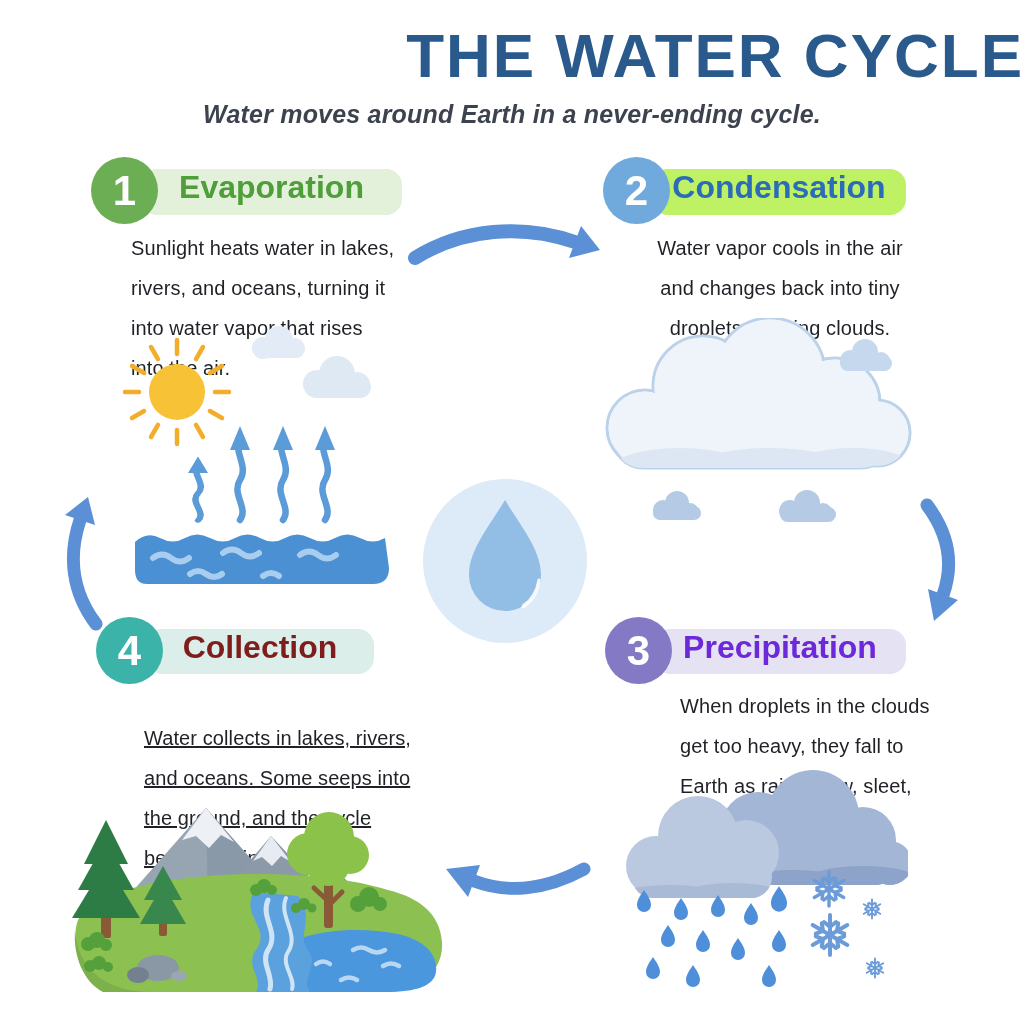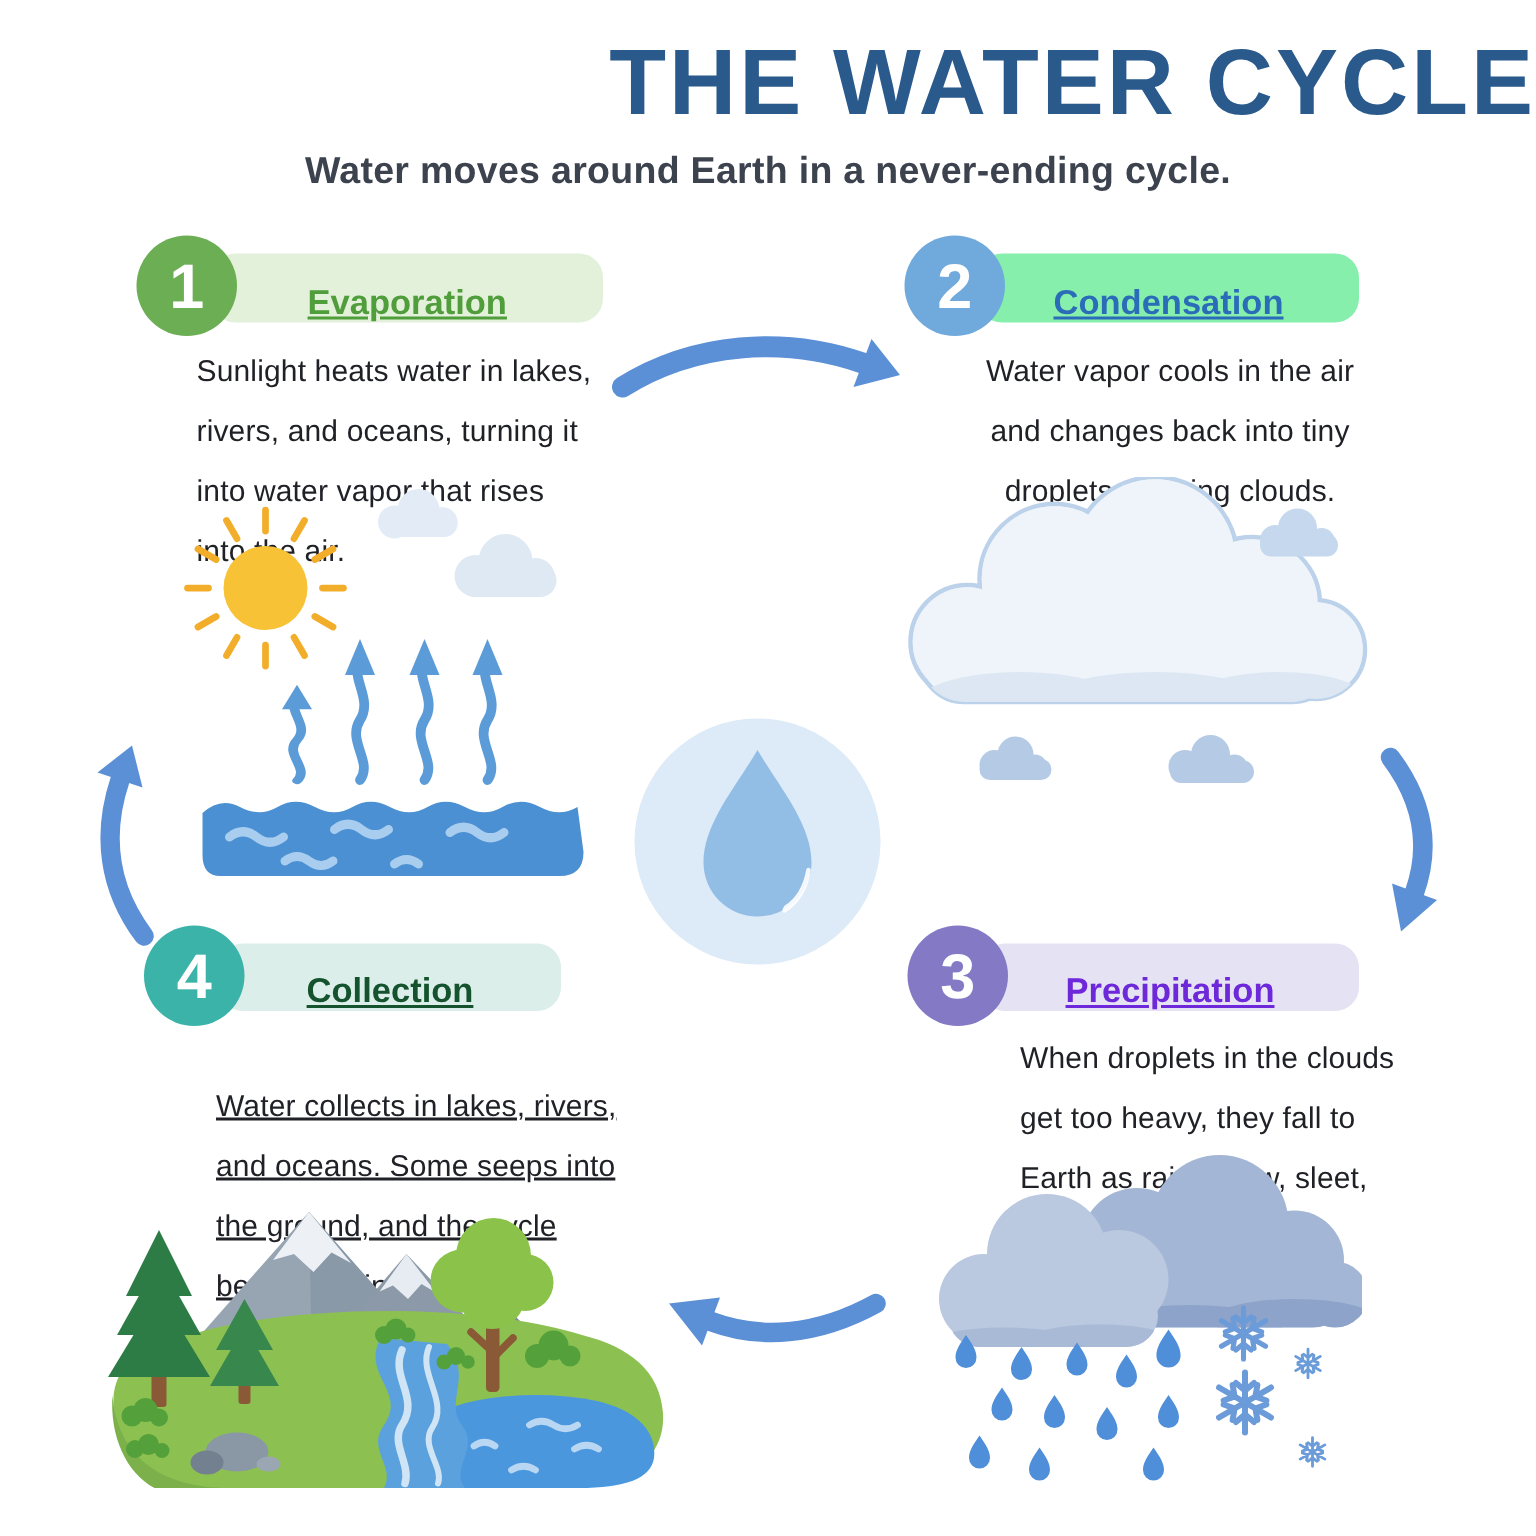--- a/index.html
+++ b/index.html
@@ -8,39 +8,39 @@
     font-family:"Liberation Sans","DejaVu Sans",sans-serif;
   }
   .abs{position:absolute;}
   
   .title{
     left:0;top:20px;width:1024px;text-align:right;
     font-size:62px;font-weight:800;letter-spacing:2px;color:#2a5a8c;
   }
   .subtitle{
     left:0;top:100px;width:1024px;text-align:center;
-    font-size:25px;font-weight:700;color:#3d434e;letter-spacing:.2px;
+    font-size:25px;font-weight:700;color:#3d434e;letter-spacing:.2px;font-style:italic;
   }
   
   .pill{
-    height:46px;border-radius:16px;display:flex;align-items:flex-end;justify-content:center;
-    font-size:23px;font-weight:700;text-decoration:underline;
+    height:46px;border-radius:16px;display:flex;align-items:flex-start;justify-content:center;
+    font-size:32px;font-weight:700;
   }
   .badge{
     width:67px;height:67px;border-radius:50%;display:flex;align-items:center;justify-content:center;
     color:#ffffff;font-size:42px;font-weight:800;z-index:3;
   }
   .desc{
     font-size:20px;line-height:40px;color:#1f2126;white-space:pre-line;font-weight:400;
     letter-spacing:.1px;
   }
   .green-badge{background:#6cae53;}   .green-pill{background:#e3f0da;color:#4f9d3b;}
-  .blue-badge{background:#70a9db;}    .blue-pill{background:#86efac;color:#2b6cb8;}
+  .blue-badge{background:#70a9db;}    .blue-pill{background:#bef264;color:#2b6cb8;}
   .purple-badge{background:#8379c5;}  .purple-pill{background:#e5e2f4;color:#6d28d9;}
-  .teal-badge{background:#3cb3a9;}    .teal-pill{background:#dceeea;color:#14532d;}
+  .teal-badge{background:#3cb3a9;}    .teal-pill{background:#dceeea;color:#7f1d1d;}
   svg{display:block;}
 </style>
 </head>
 <body>
 
 <div class="abs title">THE WATER CYCLE</div>
 <div class="abs subtitle">Water moves around Earth in a never-ending cycle.</div>
 
 <div class="abs pill green-pill" style="left:141px;top:169px;width:261px;">
   <span>Evaporation</span>

